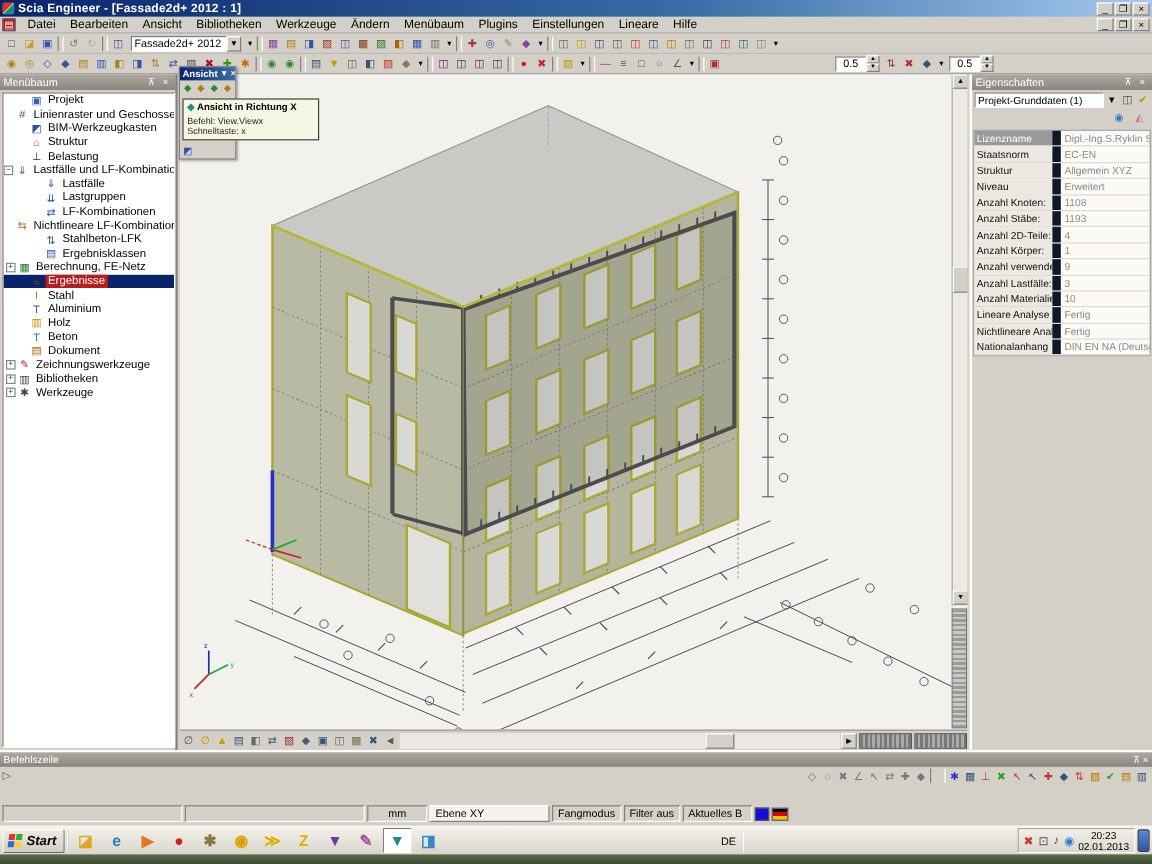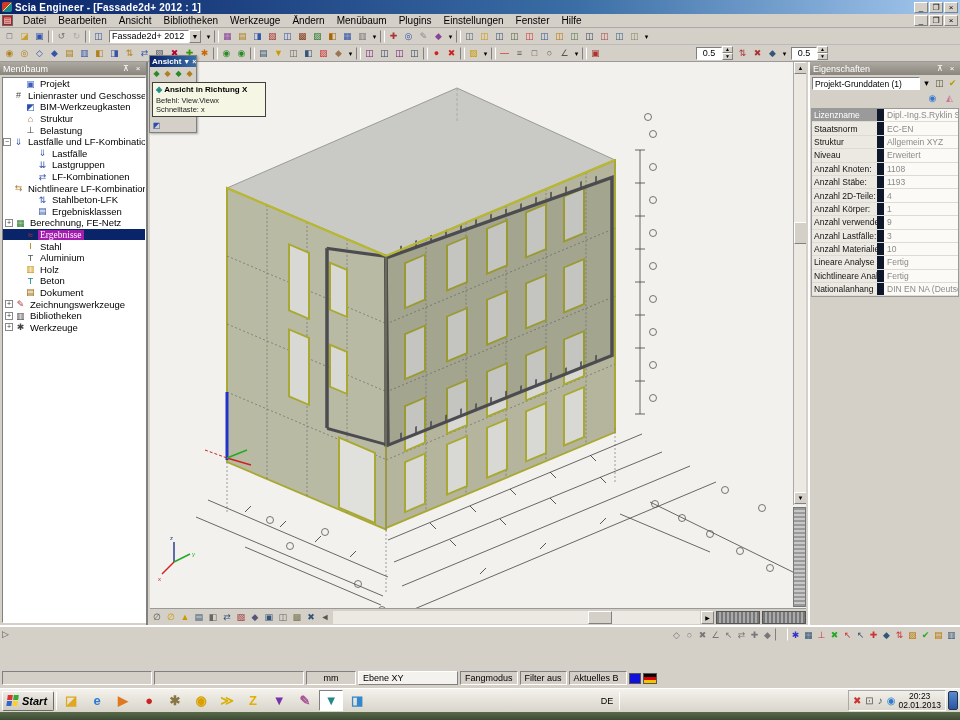--- a/index.html
+++ b/index.html
@@ -49,21 +49,21 @@
   .panel-header { height:13px; background:linear-gradient(180deg,#aeaaa2,#8a867e); color:#fff; font-size:9px; padding:1px 3px; display:flex; align-items:center; }
   .panel-header .ph-btns { margin-left:auto; display:flex; gap:2px; }
   .ph-btn { width:10px; height:10px; font-size:8px; line-height:9px; text-align:center; color:#fff; }
   #tree-wrap { position:absolute; left:2px; top:15px; width:144px; height:546px; background:#fff; border:1px solid; border-color:#808080 #fff #fff #808080; overflow:hidden; }
   .trow { display:flex; align-items:center; height:11.6px; white-space:nowrap; font-size:9.5px; cursor:default; }
   .tpad { display:inline-block; height:1px; }
   .texp { display:inline-block; width:8px; height:8px; min-width:8px; border:1px solid #888; background:#fff; font-size:7px; line-height:6px; text-align:center; margin-right:2px; color:#333; }
   .texp:empty { visibility:hidden; }
   .tico { display:inline-block; width:11px; min-width:11px; text-align:center; font-size:9px; margin-right:2px; }
   .tlbl { padding:0 2px; }
-  .trow.sel .tlbl { background:#a21caf; color:#fff;font-family:Liberation Serif, serif; }
+  .trow.sel .tlbl { background:#b91c1c; color:#fff; }
   .trow.sel { background:#0a246a; color:#fff; }
 
   
   #viewport { position:absolute; left:150px; top:0; width:656px; height:563px; background:#f2f1ed; overflow:hidden; }
   #model-svg { position:absolute; left:0; top:0; }
   
   #vscroll { position:absolute; right:0; top:0; width:13px; height:443px; background:#ece9e2; border-left:1px solid #aaa; }
   .sbtn { position:absolute; width:13px; height:12px; background:#d4d0c8; font-size:6px; text-align:center; line-height:11px; }
   #vthumb { position:absolute; left:0; top:160px; width:13px; height:22px; background:#d4d0c8; }
   #vstripes { position:absolute; right:0; top:445px; width:13px; height:100px;
@@ -156,21 +156,21 @@
     <span style="display:flex">
       <span class="menu-item">Datei</span>
         <span class="menu-item">Bearbeiten</span>
         <span class="menu-item">Ansicht</span>
         <span class="menu-item">Bibliotheken</span>
         <span class="menu-item">Werkzeuge</span>
         <span class="menu-item">Ändern</span>
         <span class="menu-item">Menübaum</span>
         <span class="menu-item">Plugins</span>
         <span class="menu-item">Einstellungen</span>
-        <span class="menu-item">Fenster</span>
+        <span class="menu-item">Lineare</span>
         <span class="menu-item">Hilfe</span>
     </span>
     <span class="winbtns" style="margin-right:2px">
       <span class="winbtn out">_</span>
       <span class="winbtn out">❐</span>
       <span class="winbtn out">×</span>
     </span>
   </div>
 
   <div id="toolbar1" class="toolbar">
@@ -819,20 +819,27 @@
       <span class="tt-ico">◈</span>
       <span>Ansicht in Richtung X</span>
     </div>
     <div class="tt-line">
       <span>Befehl: View.Viewx</span>&nbsp;&nbsp;
       <span>Schnelltaste: x</span>
     </div>
   </div>
 
   <div id="cmd-panel">
+    <div id="cmd-header">
+      <span>Befehlszeile</span>
+      <span class="ph-btns" style="margin-left:auto">
+        <span class="ph-btn">⊼</span>
+        <span class="ph-btn">×</span>
+      </span>
+    </div>
     <div id="cmd-body">
       <span id="cmd-left-icon">▷</span>
       <span id="cmd-icons">
         <span class="tbi" style="color: rgb(119, 119, 119);">◇</span>
           <span class="tbi" style="color: rgb(119, 119, 119);">○</span>
           <span class="tbi" style="color: rgb(119, 119, 119);">✖</span>
           <span class="tbi" style="color: rgb(119, 119, 119);">∠</span>
           <span class="tbi" style="color: rgb(119, 119, 119);">↖</span>
           <span class="tbi" style="color: rgb(119, 119, 119);">⇄</span>
           <span class="tbi" style="color: rgb(119, 119, 119);">✚</span>

